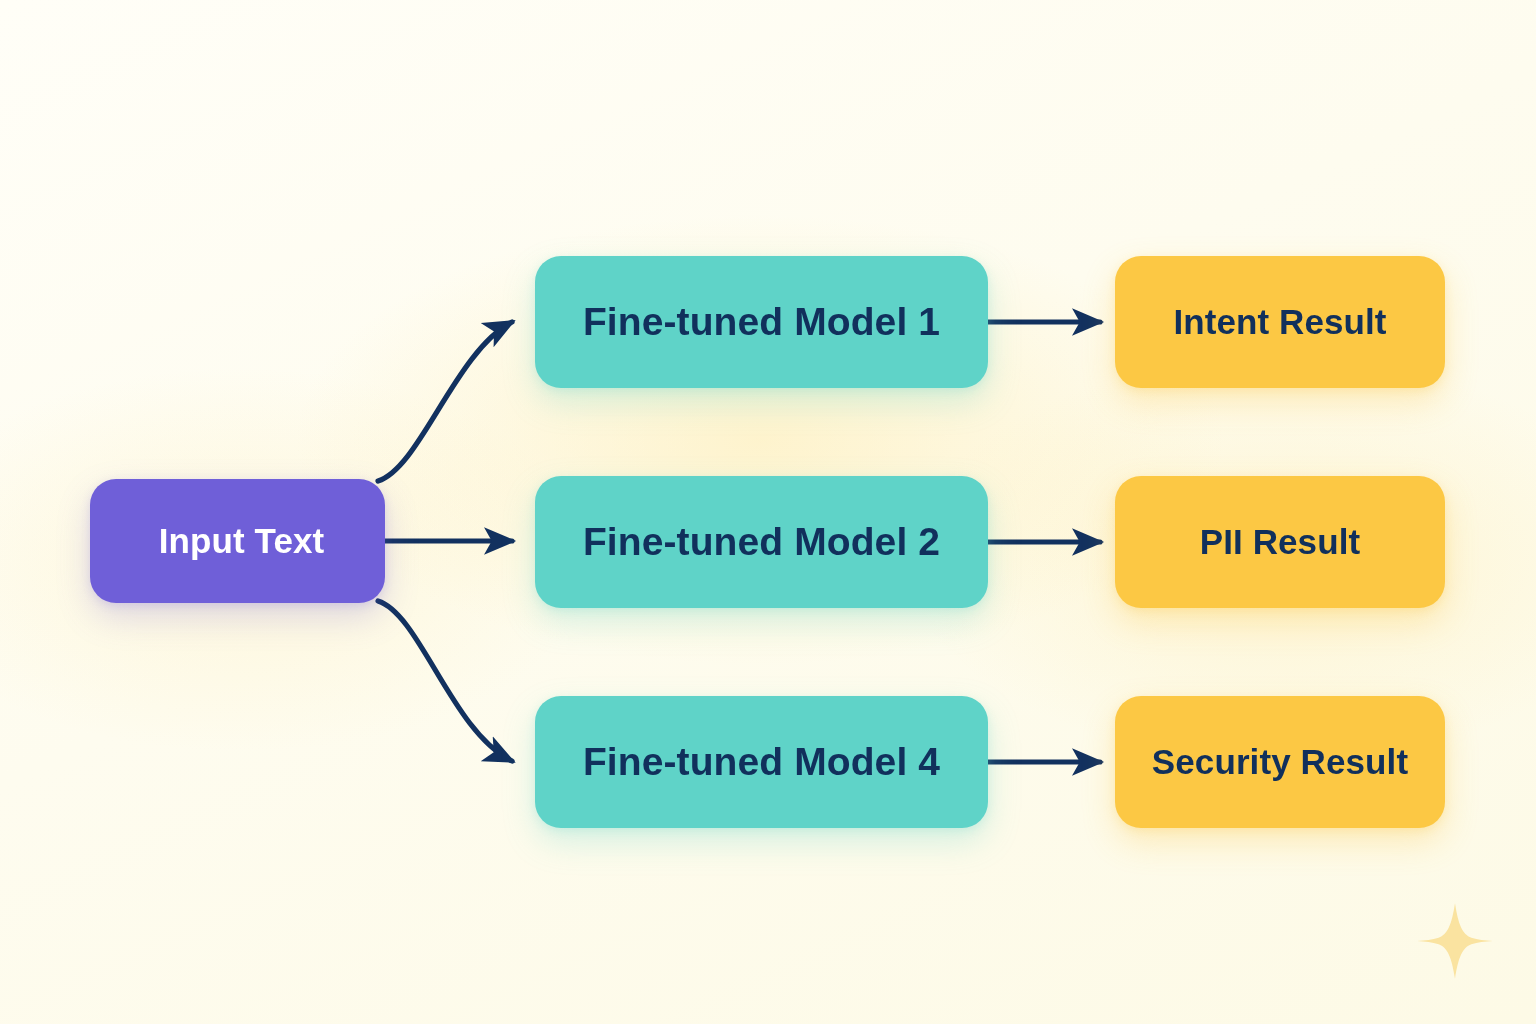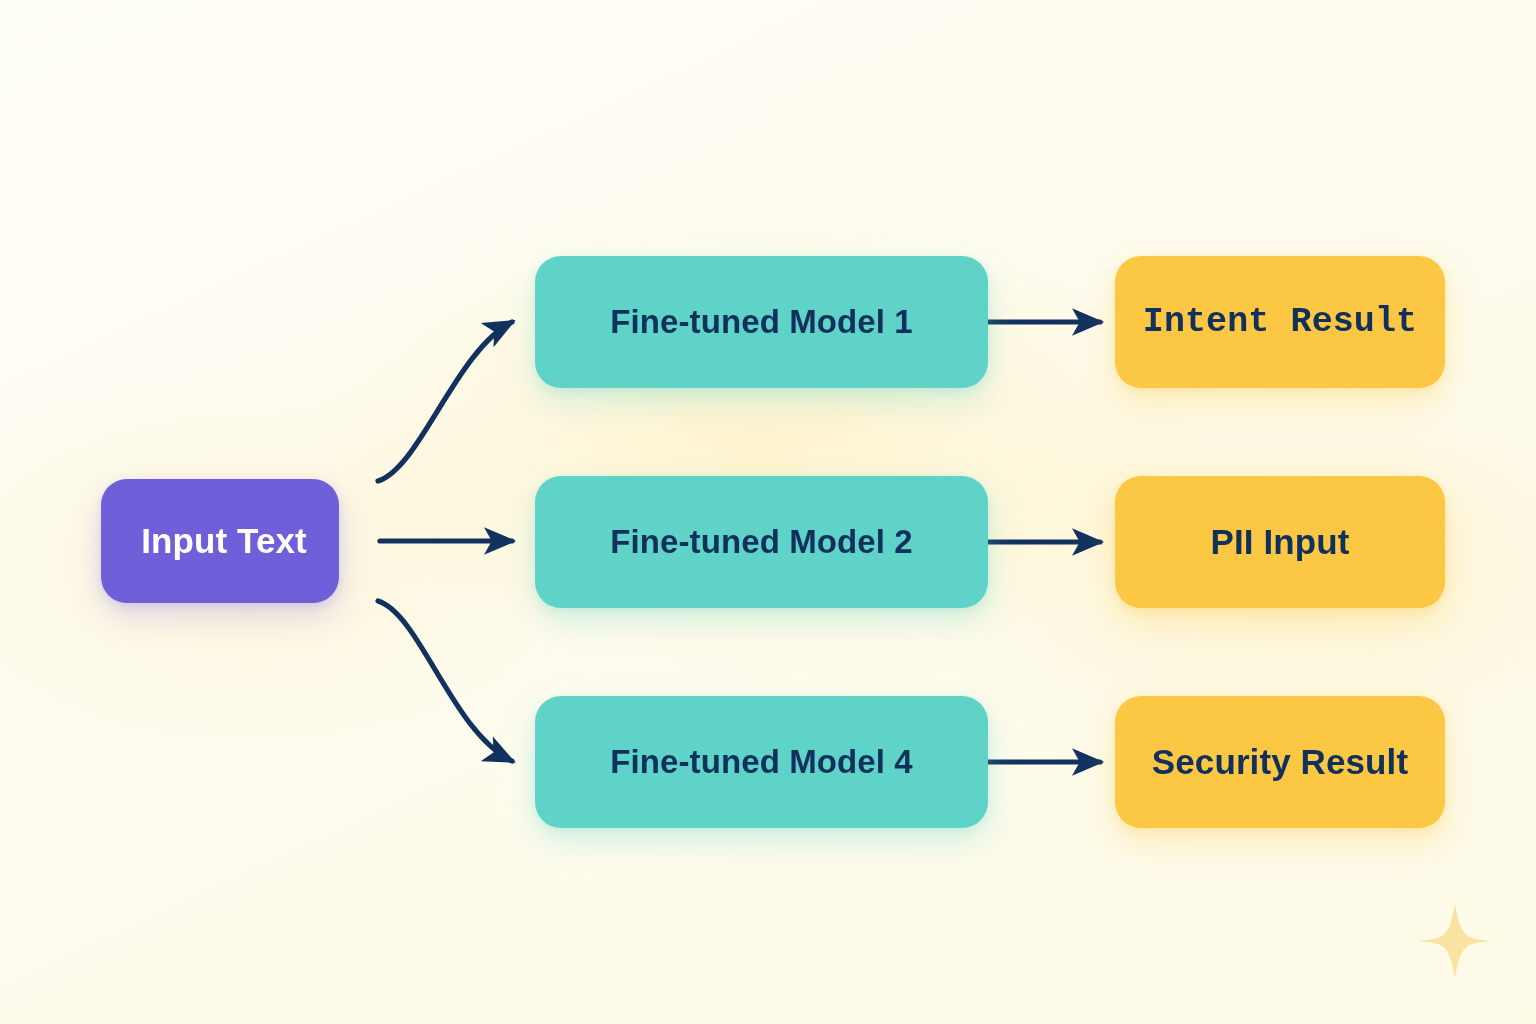--- a/index.html
+++ b/index.html
@@ -46,62 +46,62 @@
   }
 
   .node-label {
     font-weight: bold;
     line-height: 1.1;
     white-space: nowrap;
   }
 
   
   .node-input {
-    left: 101px;
+    left: 90px;
     top: 479px;
-    width: 238px;
+    width: 295px;
     height: 124px;
     background: #6F5FD8;
     box-shadow: 0 14px 34px rgba(111,95,216,0.22), 0 3px 10px rgba(111,95,216,0.16);
     padding-left: 8px;
   }
   .node-input .node-label {
     color: #FFFFFF;
     font-size: 35px;
   }
 
   
   .node-model {
     left: 535px;
     width: 453px;
     height: 132px;
     background: #5FD3C8;
     box-shadow: 0 14px 32px rgba(95,211,200,0.26), 0 3px 10px rgba(95,211,200,0.18);
   }
   .node-model .node-label {
     color: #11305C;
-    font-size: 33px;
+    font-size: 39px;
   }
   .model-1 { top: 256px; }
   .model-2 { top: 476px; justify-content: center; }
   .model-3 { top: 696px; }
 
   
   .node-result {
     left: 1115px;
     width: 330px;
     height: 132px;
     background: #FCC844;
     box-shadow: 0 14px 32px rgba(252,200,68,0.30), 0 3px 10px rgba(252,200,68,0.20);
   }
   .node-result .node-label {
     color: #11305C;
     font-size: 35px;
   }
-  .result-1 { top: 256px; font-family: Liberation Mono, monospace; }
+  .result-1 { top: 256px; }
   .result-2 { top: 476px; }
   .result-3 { top: 696px; }
 
   
   .sparkle {
     position: absolute;
     left: 1414px;
     top: 900px;
     width: 82px;
     height: 82px;
@@ -143,21 +143,21 @@
     <span class="node-label">Fine-tuned Model 2</span>
   </div>
   <div class="node node-model model-3">
     <span class="node-label">Fine-tuned Model 4</span>
   </div>
 
   <div class="node node-result result-1">
     <span class="node-label">Intent Result</span>
   </div>
   <div class="node node-result result-2">
-    <span class="node-label">PII Input</span>
+    <span class="node-label">PII Result</span>
   </div>
   <div class="node node-result result-3">
     <span class="node-label">Security Result</span>
   </div>
 
   <svg class="sparkle" viewBox="0 0 100 100" aria-hidden="true">
     <path d="M50 4 C54 30 59 42 70 46 C78 48.6 86 49.4 96 50 C86 50.6 78 51.4 70 54 C59 58 54 70 50 96 C46 70 41 58 30 54 C22 51.4 14 50.6 4 50 C14 49.4 22 48.6 30 46 C41 42 46 30 50 4 Z" fill="#FAE3A0"></path>
   </svg>
 
 </div>

